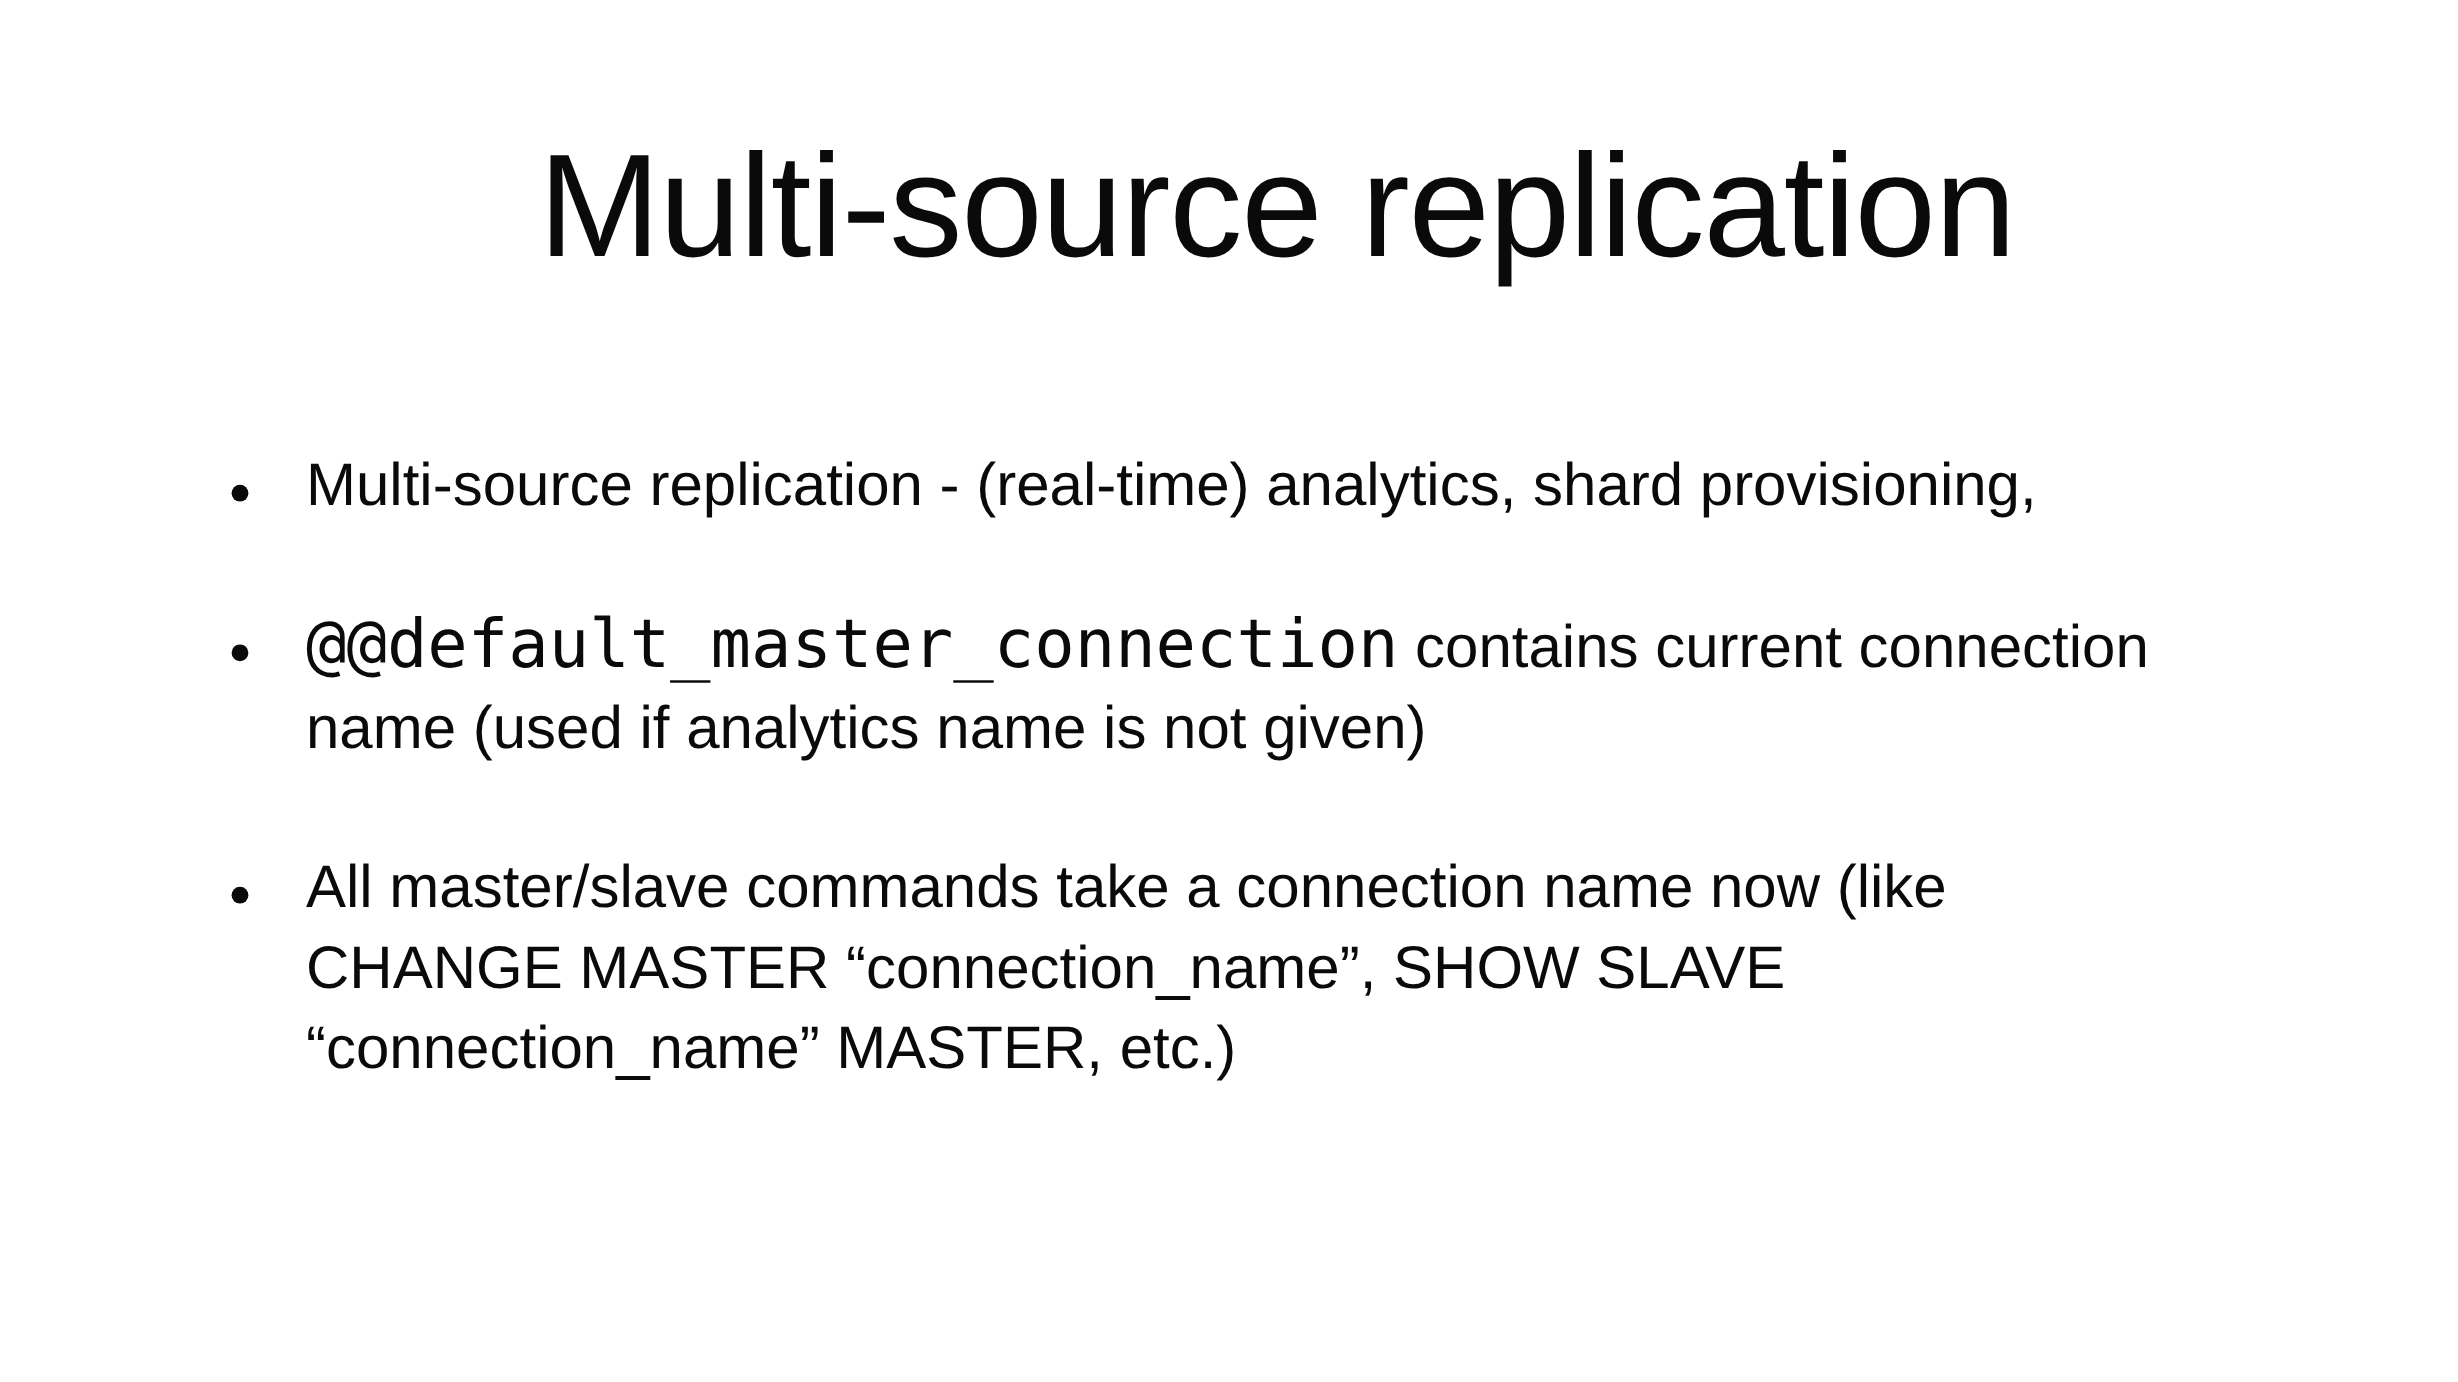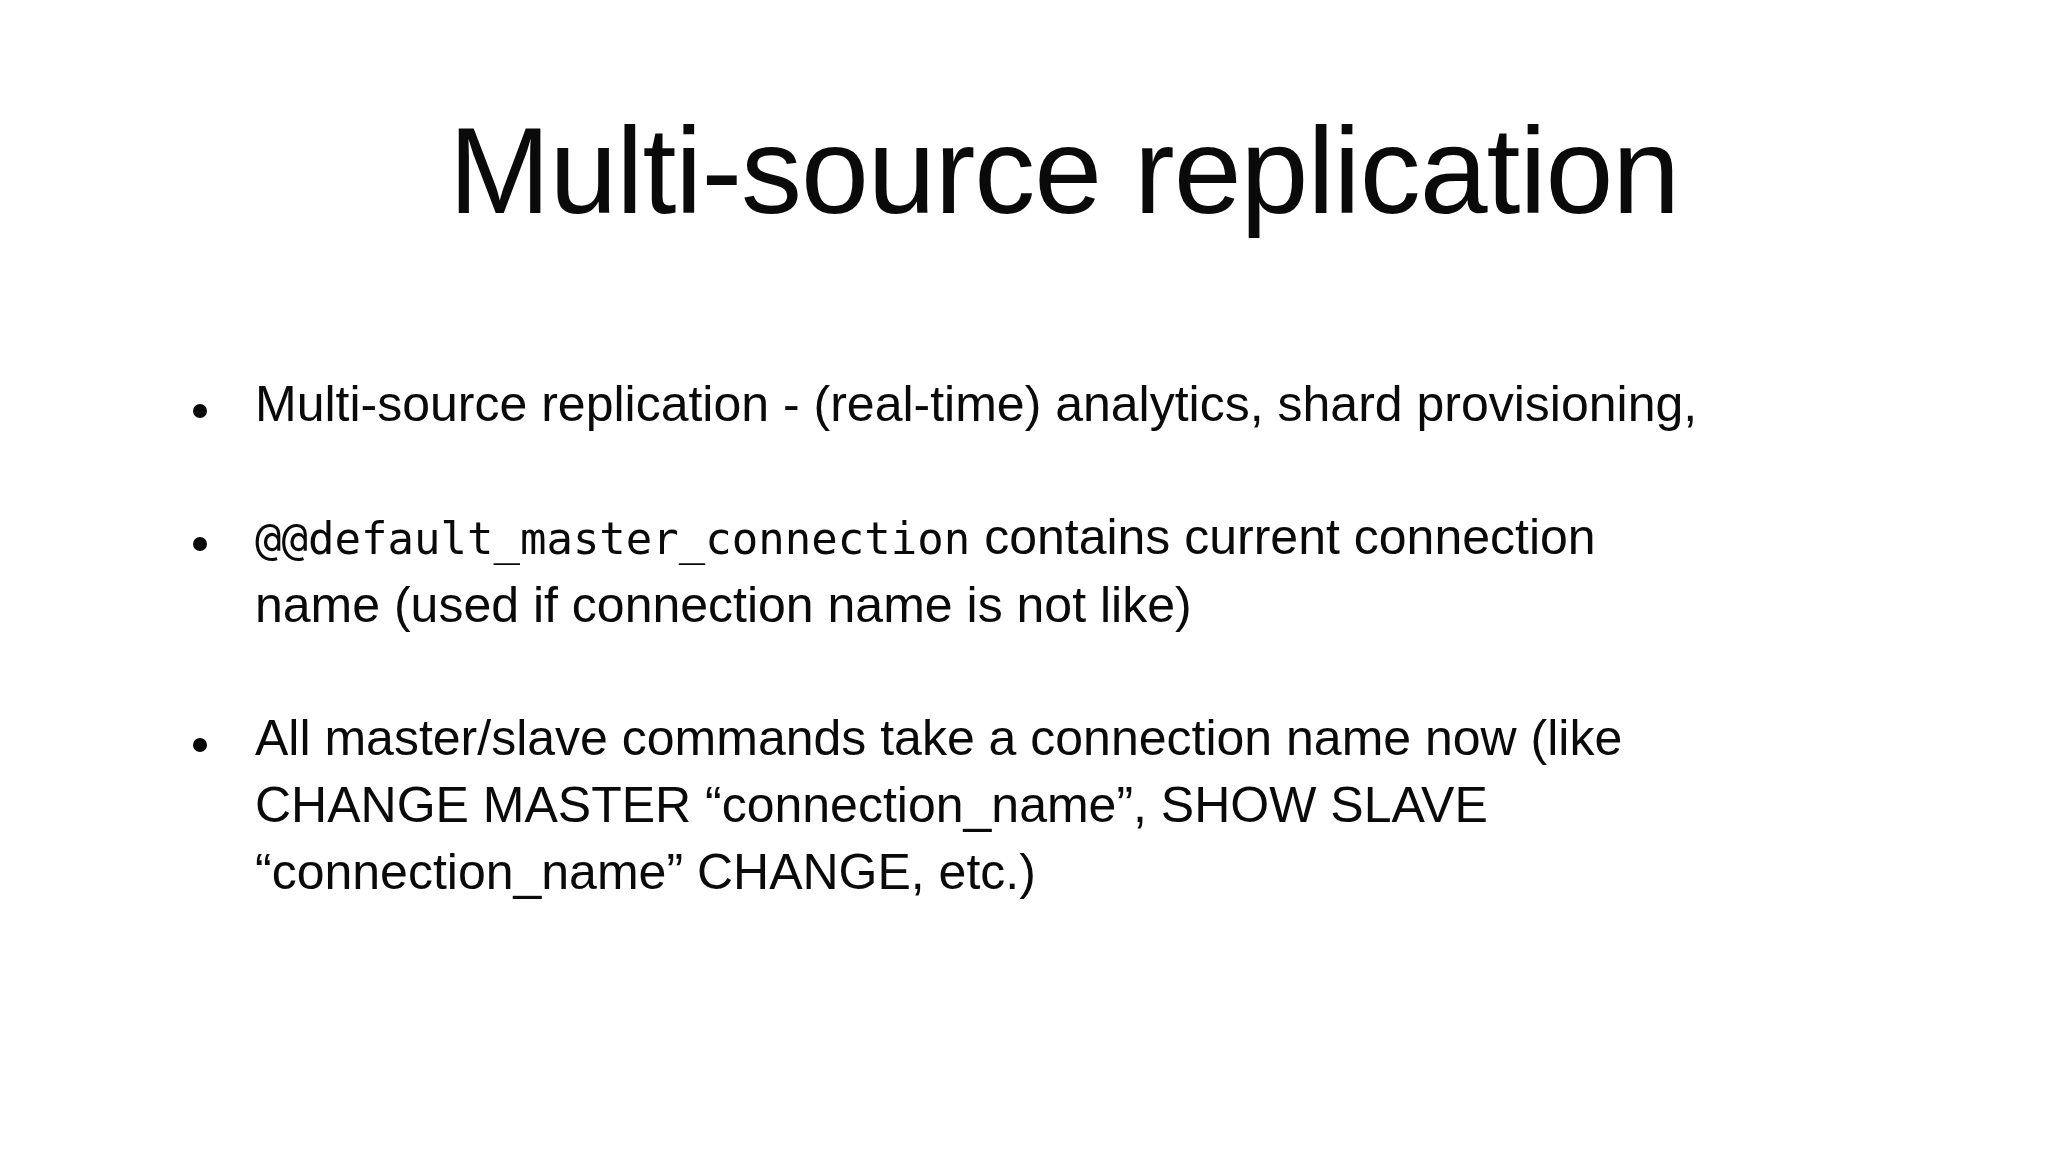--- a/index.html
+++ b/index.html
@@ -56,40 +56,40 @@
     width: 14px;
     height: 14px;
     border-radius: 50%;
     background: #0a0a0a;
   }
   .bullet-line {
     white-space: nowrap;
   }
   .mono {
     font-family: "DejaVu Sans Mono", monospace;
-    font-size: 44px;
+    font-size: 56px;
     letter-spacing: 0px;
   }
 </style>
 </head>
 <body>
 
 <div class="slide">
   <h1 class="slide-title">Multi-source replication</h1>
 
   <ul class="bullet-list">
       <li class="bullet-item">
         <span class="bullet-dot"></span>
         <div class="bullet-line"><span>Multi-source replication - (real-time) analytics, shard provisioning,</span></div>
       </li>
       <li class="bullet-item">
         <span class="bullet-dot"></span>
         <div class="bullet-line"><span class="mono">@@default_master_connection</span><span> contains current connection</span></div>
-        <div class="bullet-line"><span>name (used if connection name is not like)</span></div>
+        <div class="bullet-line"><span>name (used if analytics name is not given)</span></div>
       </li>
       <li class="bullet-item">
         <span class="bullet-dot"></span>
         <div class="bullet-line"><span>All master/slave commands take a connection name now (like</span></div>
         <div class="bullet-line"><span>CHANGE MASTER “connection_name”, SHOW SLAVE</span></div>
-        <div class="bullet-line"><span>“connection_name” CHANGE, etc.)</span></div>
+        <div class="bullet-line"><span>“connection_name” MASTER, etc.)</span></div>
       </li>
     </ul>
 </div>
 
 </body></html>

